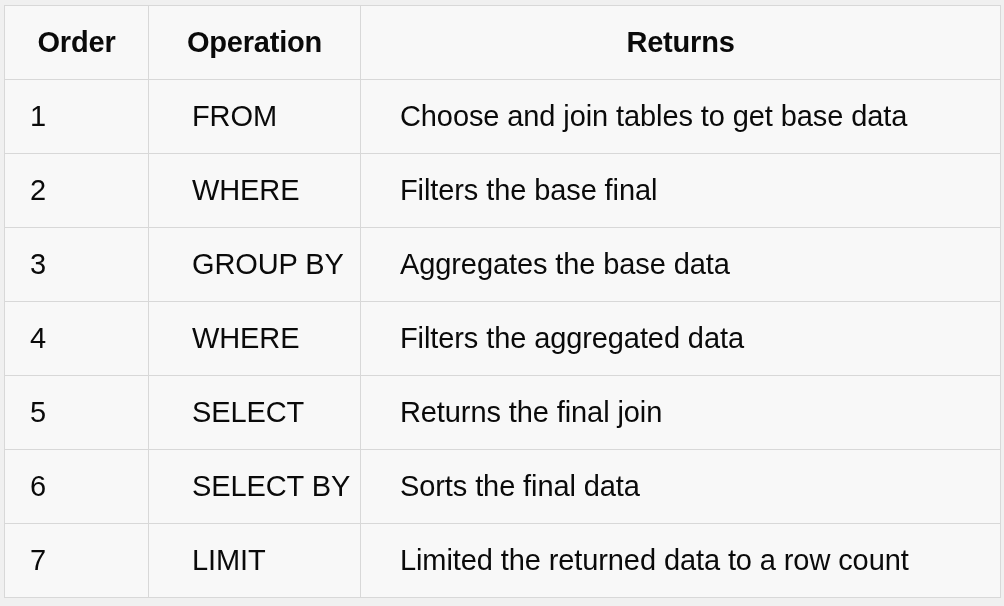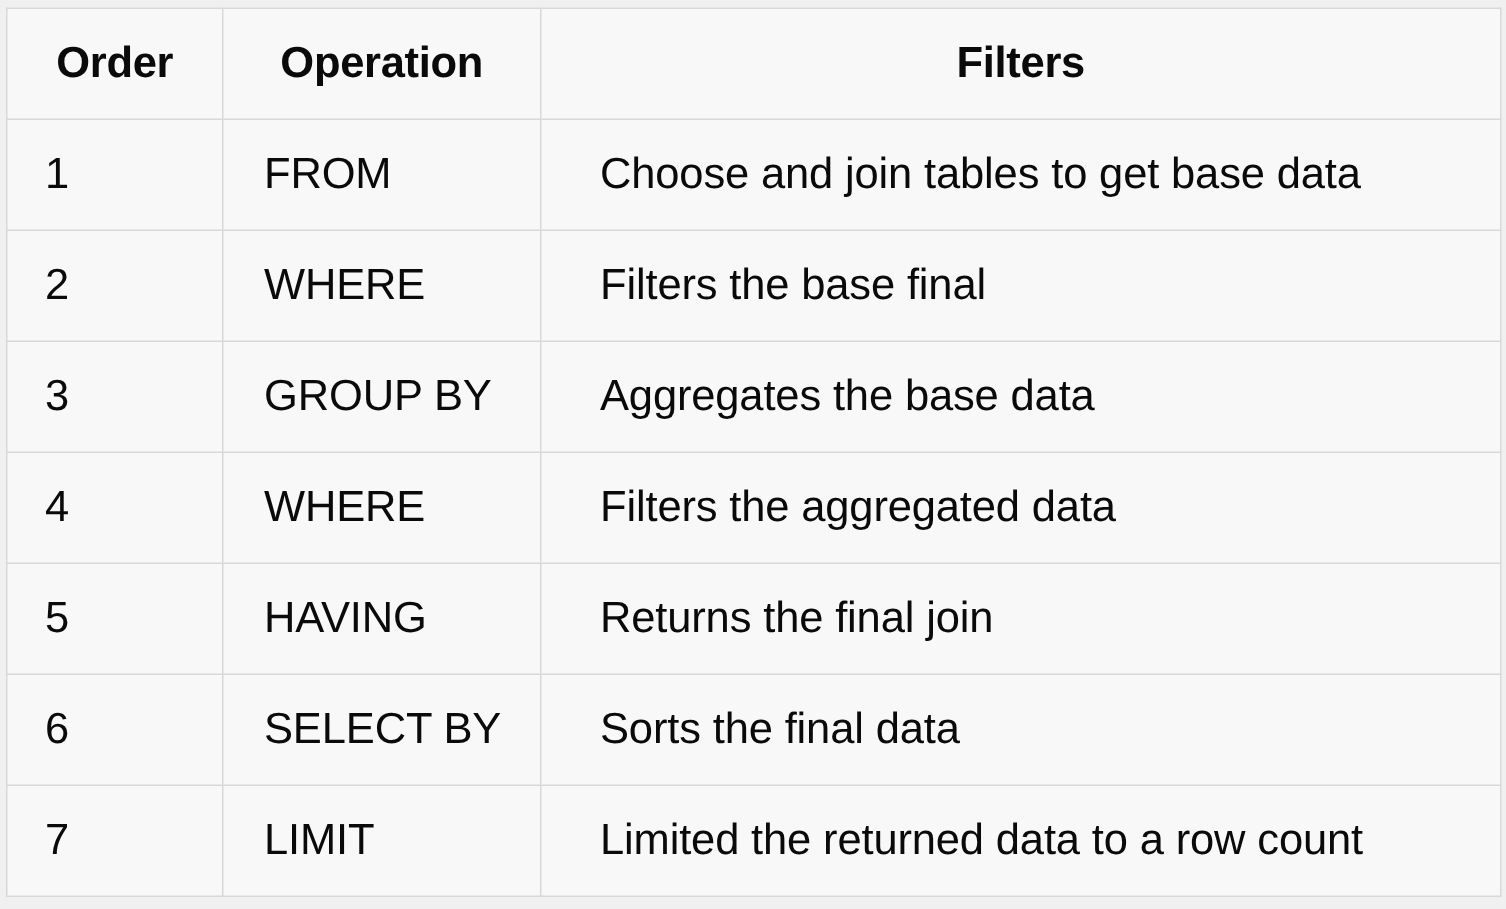--- a/index.html
+++ b/index.html
@@ -49,38 +49,38 @@
   }
   table.sql-order-table td {
     text-align: left;
     font-weight: normal;
     font-size: 29px;
     letter-spacing: -0.1px;
     padding: 0 26px;
     vertical-align: middle;
   }
   table.sql-order-table td.cell-order { padding-left: 25px; }
-  table.sql-order-table td.cell-operation { padding-left: 27px; }
+  table.sql-order-table td.cell-operation { padding-left: 43px; }
   table.sql-order-table td.cell-function { padding-left: 39px; }
 </style>
 </head>
 <body>
 
 <div class="table-wrap">
   <table class="sql-order-table">
     <colgroup>
       <col class="col-order">
       <col class="col-operation">
       <col class="col-function">
     </colgroup>
     <thead>
       <tr>
         <th>Order</th>
         <th>Operation</th>
-        <th>Filters</th>
+        <th>Returns</th>
       </tr>
     </thead>
     <tbody>
       <tr>
         <td class="cell-order">1</td>
         <td class="cell-operation">FROM</td>
         <td class="cell-function">Choose and join tables to get base data</td>
       </tr>
       <tr>
         <td class="cell-order">2</td>
@@ -92,21 +92,21 @@
         <td class="cell-operation">GROUP BY</td>
         <td class="cell-function">Aggregates the base data</td>
       </tr>
       <tr>
         <td class="cell-order">4</td>
         <td class="cell-operation">WHERE</td>
         <td class="cell-function">Filters the aggregated data</td>
       </tr>
       <tr>
         <td class="cell-order">5</td>
-        <td class="cell-operation">HAVING</td>
+        <td class="cell-operation">SELECT</td>
         <td class="cell-function">Returns the final join</td>
       </tr>
       <tr>
         <td class="cell-order">6</td>
         <td class="cell-operation">SELECT BY</td>
         <td class="cell-function">Sorts the final data</td>
       </tr>
       <tr>
         <td class="cell-order">7</td>
         <td class="cell-operation">LIMIT</td>

